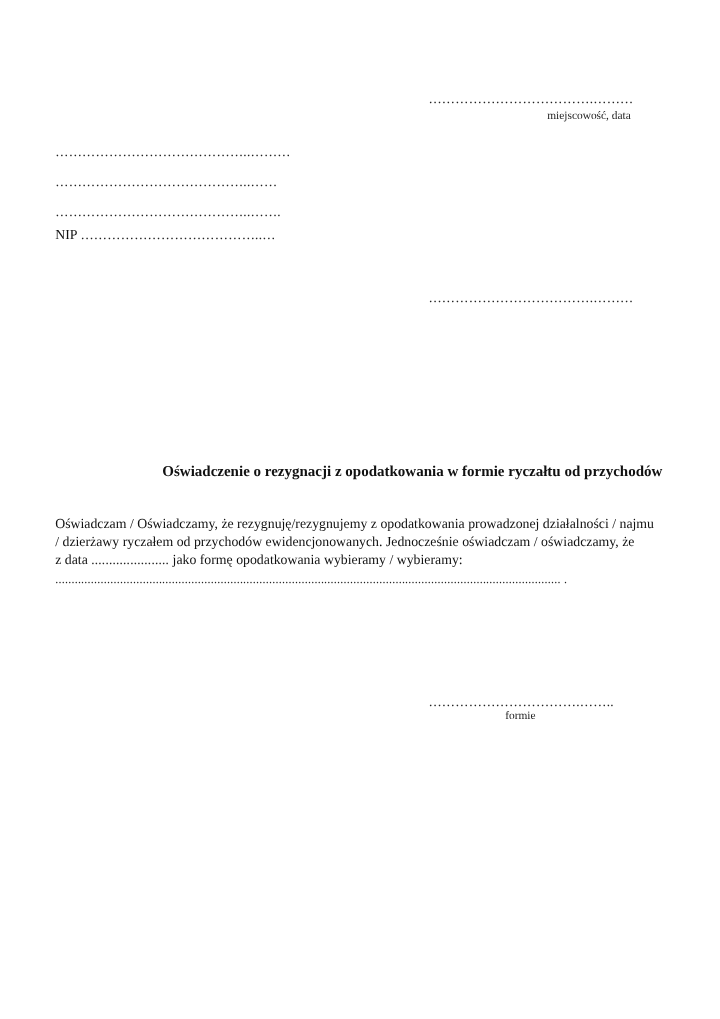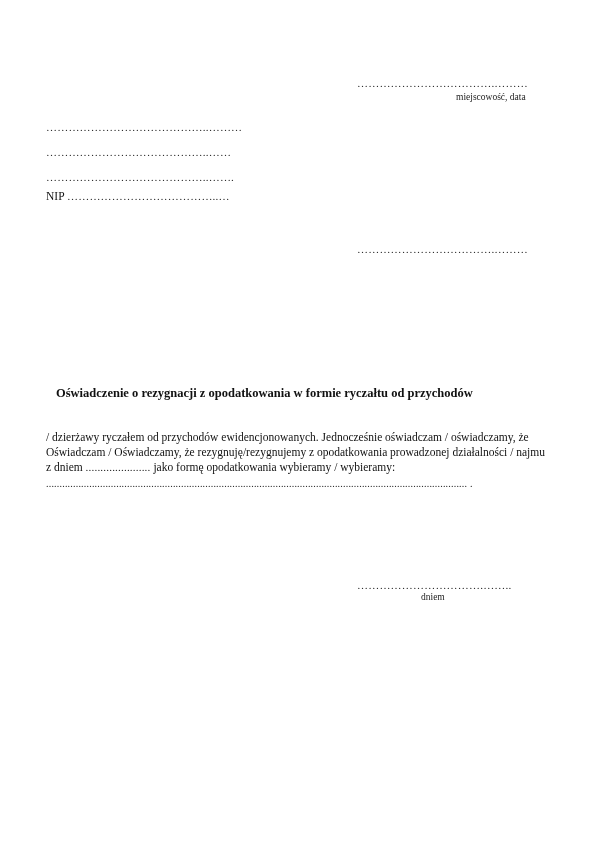--- a/index.html
+++ b/index.html
@@ -1,21 +1,21 @@
 <!DOCTYPE html>
 <html><head>
   <meta charset="utf-8">
   <style>
     html, body { margin: 0; padding: 0; background: #ffffff; }
     body { width: 600px; height: 849px; position: relative; overflow: hidden;
            font-family: "Liberation Serif", "DejaVu Serif", serif; color: #111; }
     .abs { position: absolute; white-space: nowrap; }
     .dots { font-size: 11px; letter-spacing: 0.2px; color: #222; }
     .small { font-size: 9.5px; color: #222; }
-    .title { position: absolute; left: 56px; width: 480px; text-align: left;
+    .title { position: absolute; left: 72px; width: 480px; text-align: right;
              font-weight: bold; font-size: 12.5px; line-height: 15px; top: 386px; }
     .body { position: absolute; left: 46px; width: 500px; font-size: 11.5px; line-height: 15px; top: 430px; }
     .body div { white-space: nowrap; }
   </style>
 </head>
 <body>
 
 <div class="abs dots" style="left:357px; top:77px;">……………………………….………</div>
 <div class="abs small" style="left:424px; top:92px;margin-left:32px;">miejscowość, data</div>
 
@@ -27,24 +27,24 @@
   <span class="dots">…………………………………..…</span>
 </div>
 
 <div class="abs dots" style="left:357px; top:243px;">……………………………….………</div>
 
 <div class="title">
   <div>Oświadczenie o rezygnacji z opodatkowania w formie ryczałtu od przychodów</div>
 </div>
 
 <div class="body">
+  <div>Oświadczam / Oświadczamy, że rezygnuję/rezygnujemy z opodatkowania prowadzonej działalności / najmu</div>
   <div>/ dzierżawy ryczałem od przychodów ewidencjonowanych. Jednocześnie oświadczam / oświadczamy, że</div>
-  <div>Oświadczam / Oświadczamy, że rezygnuję/rezygnujemy z opodatkowania prowadzonej działalności / najmu</div>
   <div>
-    <span>z dniem</span>
+    <span>z data</span>
     <span class="dots">......................</span>
     <span>jako formę opodatkowania wybieramy / wybieramy:</span>
   </div>
 </div>
 <div class="abs dots" style="left:46px; top:478px; font-size:10px;">............................................................................................................................................................ .</div>
 
 <div class="abs dots" style="left:357px; top:579px;">…………………………….……..</div>
-<div class="abs small" style="left:421px; top:592px;">dniem</div>
+<div class="abs small" style="left:421px; top:592px;">formie</div>
 
 </body></html>

